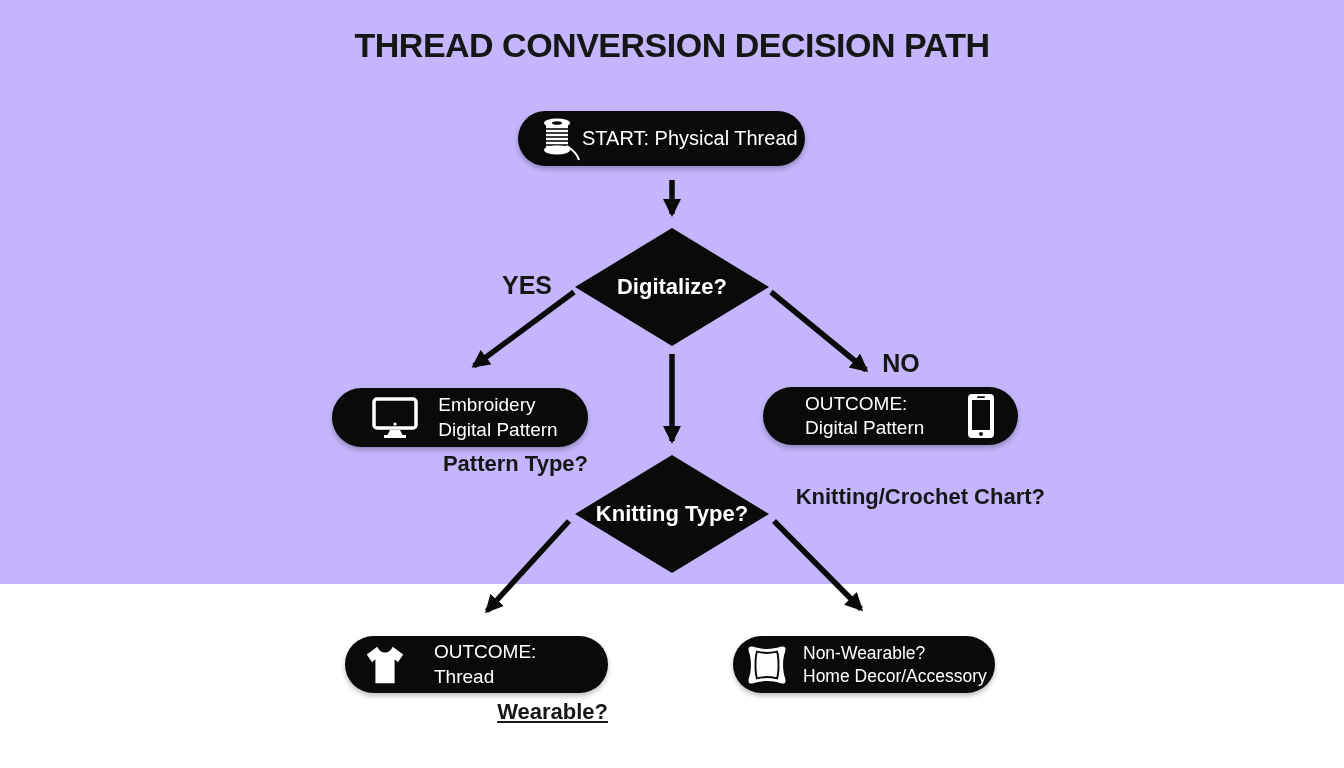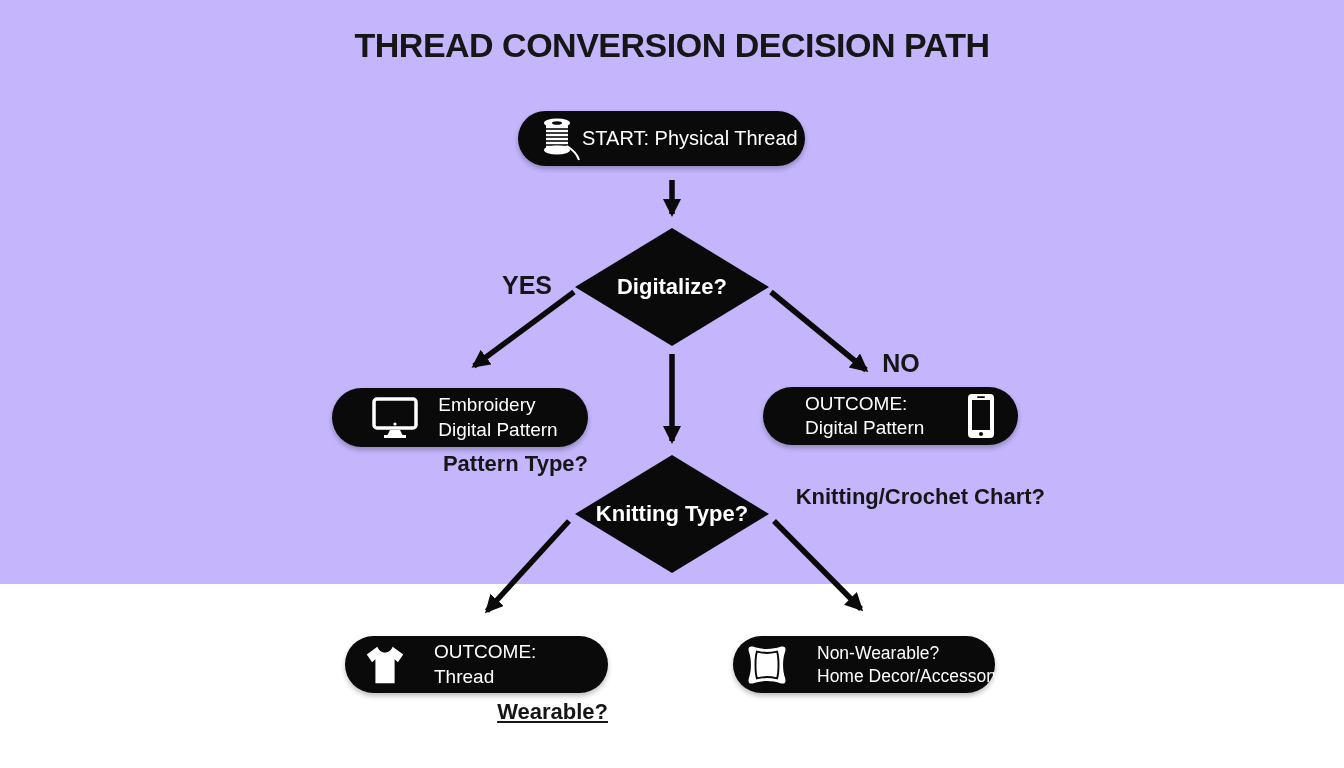--- a/index.html
+++ b/index.html
@@ -30,21 +30,21 @@
   .pill-embroidery { left: 332px; top: 388px; width: 256px; height: 59px; padding: 0 10px 0 16px; justify-content: center; }
   .pill-embroidery .lines { margin-left: 16px; font-size: 19px; }
 
   .pill-digital { left: 763px; top: 387px; width: 255px; height: 58px; padding: 0 20px 0 42px; justify-content: space-between; }
   .pill-digital .lines { font-size: 19px; }
 
   .pill-garment { left: 345px; top: 636px; width: 263px; height: 57px; padding: 0 10px 0 17px; }
   .pill-garment .lines { margin-left: 26px; font-size: 19px; }
 
   .pill-home { left: 733px; top: 636px; width: 262px; height: 57px; padding: 0 8px 0 11px; }
-  .pill-home .lines { margin-left: 27px; font-size: 17.5px; }
+  .pill-home .lines { margin-left: 13px; font-size: 17.5px; }
 
   .diamond {
     position: absolute; width: 194px; height: 118px; background: #0a0a0a;
     clip-path: polygon(50% 0, 100% 50%, 50% 100%, 0 50%);
     display: flex; align-items: center; justify-content: center;
     color: #ffffff; font-weight: 700; font-size: 22px;
   }
   .diamond-1 { left: 575px; top: 228px; }
   .diamond-2 { left: 575px; top: 455px; }
 

